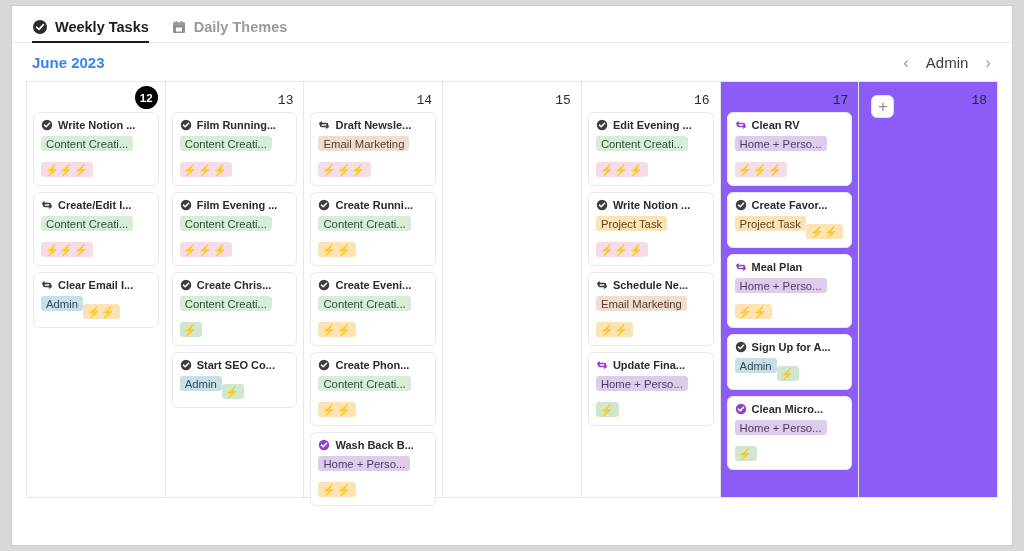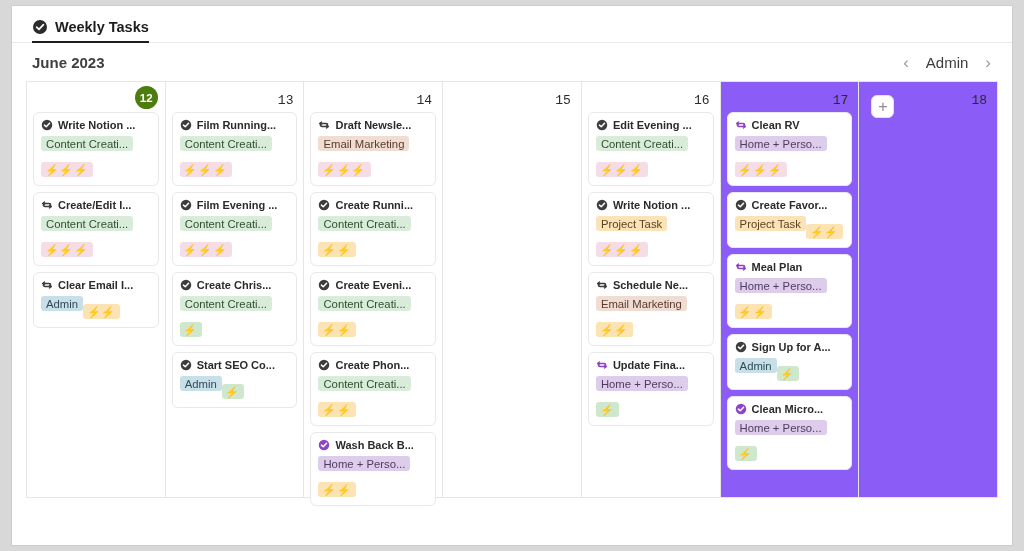--- a/index.html
+++ b/index.html
@@ -44,21 +44,21 @@
     background: #1d1d1d;
   }
   .tab-ico { display: inline-flex; width: 16px; height: 16px; }
 
   
   .monthbar {
     height: 38px;
     display: flex; align-items: center;
     padding: 0 18px 0 20px;
   }
-  .month-title { font-size: 15px; font-weight: bold; color: #404040; }
+  .month-title { font-size: 15px; font-weight: bold; color: #3b82f6; }
   .nav { margin-left: auto; display: flex; align-items: center; gap: 14px; }
   .nav-arrow {
     font-size: 17px; color: #9b9b9b; cursor: pointer;
     line-height: 1; padding: 2px 3px; user-select: none;
   }
   .nav-today { font-size: 15px; color: #3c3c3c; cursor: pointer; }
 
   
   .weekdays {
     display: flex;
@@ -156,36 +156,48 @@
   <div class="tabbar">
     <div class="tab active">
       <span class="tab-ico">
         <svg viewBox="0 0 16 16" width="16" height="16">
           <circle cx="8" cy="8" r="7" fill="#2b2b2b"></circle>
           <path d="M4.6 8.2 L7 10.4 L11.4 5.6" fill="none" stroke="#fff" stroke-width="1.7" stroke-linecap="round" stroke-linejoin="round"></path>
         </svg>
       </span>
       <span>Weekly Tasks</span>
     </div>
+    <div class="tab">
+      <span class="tab-ico">
+        <svg viewBox="0 0 16 16" width="16" height="16">
+          <rect x="2" y="3.5" width="12" height="10.5" rx="1" fill="#8f8f8f"></rect>
+          <rect x="2" y="3.5" width="12" height="3" fill="#9c9c9c"></rect>
+          <rect x="4.5" y="2" width="1.6" height="2.6" rx=".6" fill="#8f8f8f"></rect>
+          <rect x="9.9" y="2" width="1.6" height="2.6" rx=".6" fill="#8f8f8f"></rect>
+          <rect x="5" y="8.5" width="6" height="4" fill="#ffffff"></rect>
+        </svg>
+      </span>
+      <span>Daily Themes</span>
+    </div>
   </div>
 
   <div class="monthbar">
     <div class="month-title">June 2023</div>
     <div class="nav">
       <span class="nav-arrow">‹</span>
       <span class="nav-today">Admin</span>
       <span class="nav-arrow">›</span>
     </div>
   </div>
 
 
   <div class="grid" id="calendar-grid">
       <div class="daycol">
         <div class="daynum-row">
-          <div class="badge" style="background: #4d7c0f;">12</div>
+          <div class="badge" style="background: #000000;">12</div>
         </div>
         <div class="card"><div class="card-title">
             <span class="ico">
               <svg viewBox="0 0 16 16" width="12" height="12">
                 <circle cx="8" cy="8" r="7" fill="#3d3d3d"></circle>
                 <path d="M4.6 8.2 L7 10.4 L11.4 5.6" fill="none" stroke="#fff" stroke-width="2" stroke-linecap="round" stroke-linejoin="round"></path>
               </svg>
             </span>
             <span class="txt">Write Notion ...</span>
           </div><div class="chip" style="background: rgb(217, 236, 217); color: rgb(47, 79, 49);">Content Creati...</div><div class="bolts" style="background: rgb(244, 221, 230);">⚡⚡⚡</div></div>

